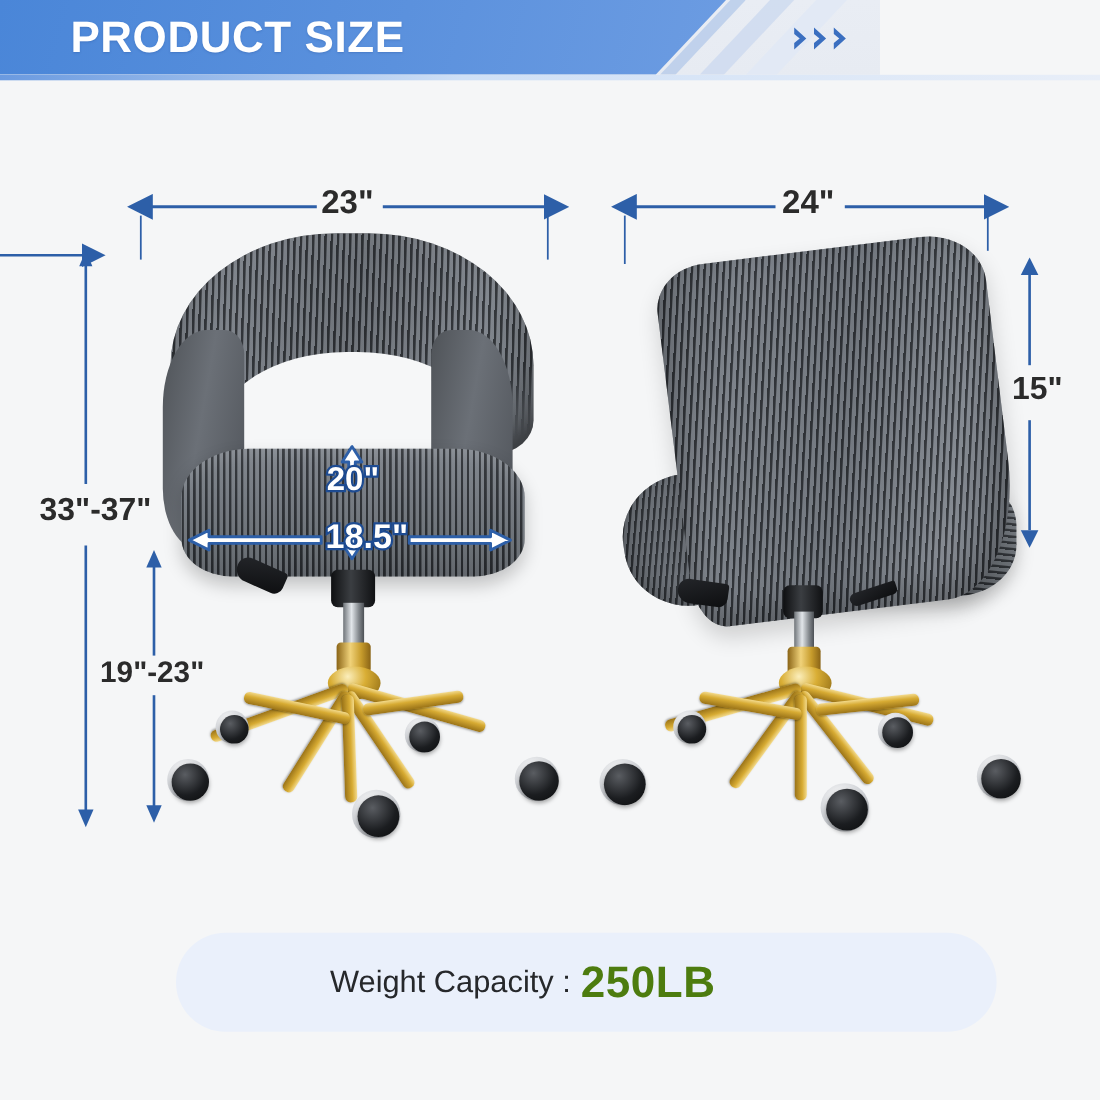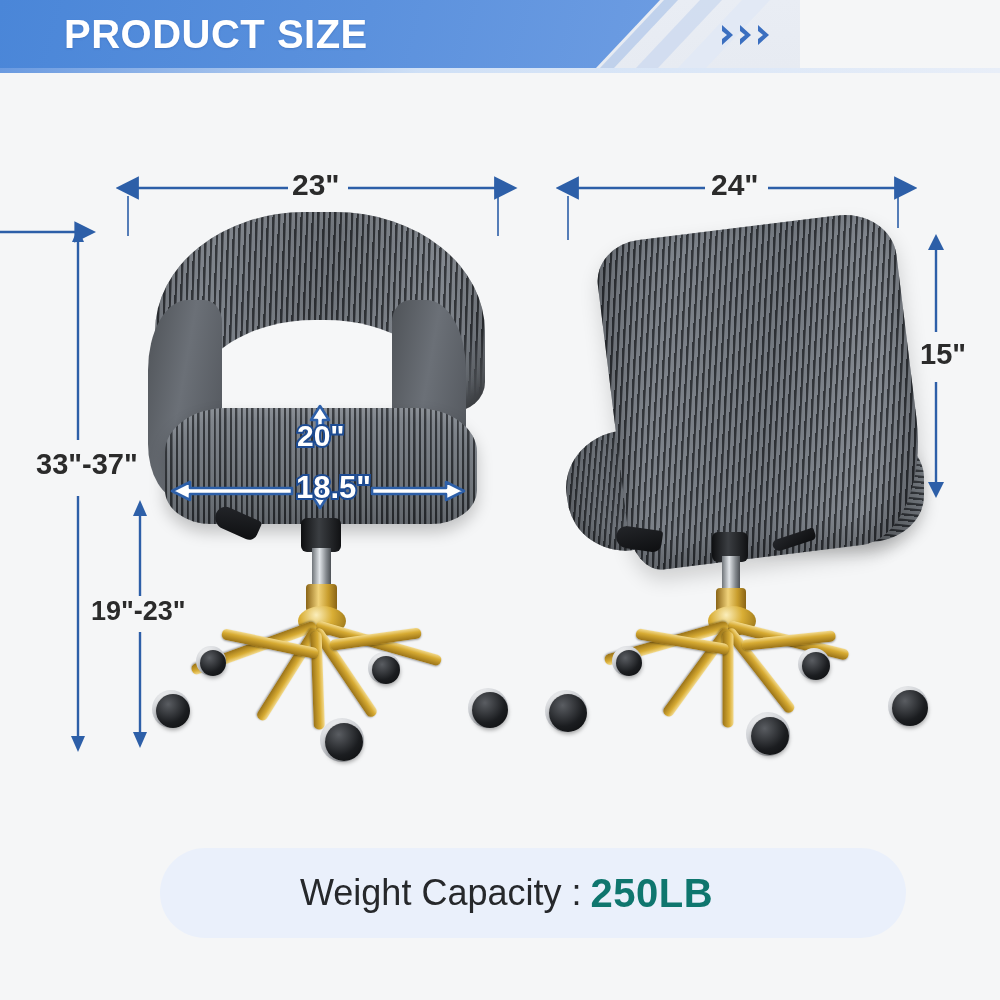--- a/index.html
+++ b/index.html
@@ -182,22 +182,22 @@
     background:#eaf0fb; border-radius:46px;
   }
   .footer-circle {
     position:absolute; left:0; top:0; width:106px; height:106px; border-radius:50%;
     background:#4a84d6; box-shadow:0 3px 8px rgba(40,80,150,.25);
   }
   .footer-text {
     position:absolute; left:200px; top:28px; height:50px;
     display:flex; align-items:center; gap:9px; white-space:nowrap;
   }
-  .fw-label { font-size:36px; color:#26282b; }
-  .fw-value { font-size:40px; font-weight:bold; color:#0f766e; letter-spacing:.5px; }
+  .fw-label { font-size:28px; color:#26282b; }
+  .fw-value { font-size:40px; font-weight:bold; color:#4d7c0f; letter-spacing:.5px; }
 </style>
 </head>
 <body>
 
 <div id="stage">
 
   <div class="header">
     <div class="header-bg-base"></div>
     <div class="header-blue"></div>
     <div class="header-slab slab-a"></div>

